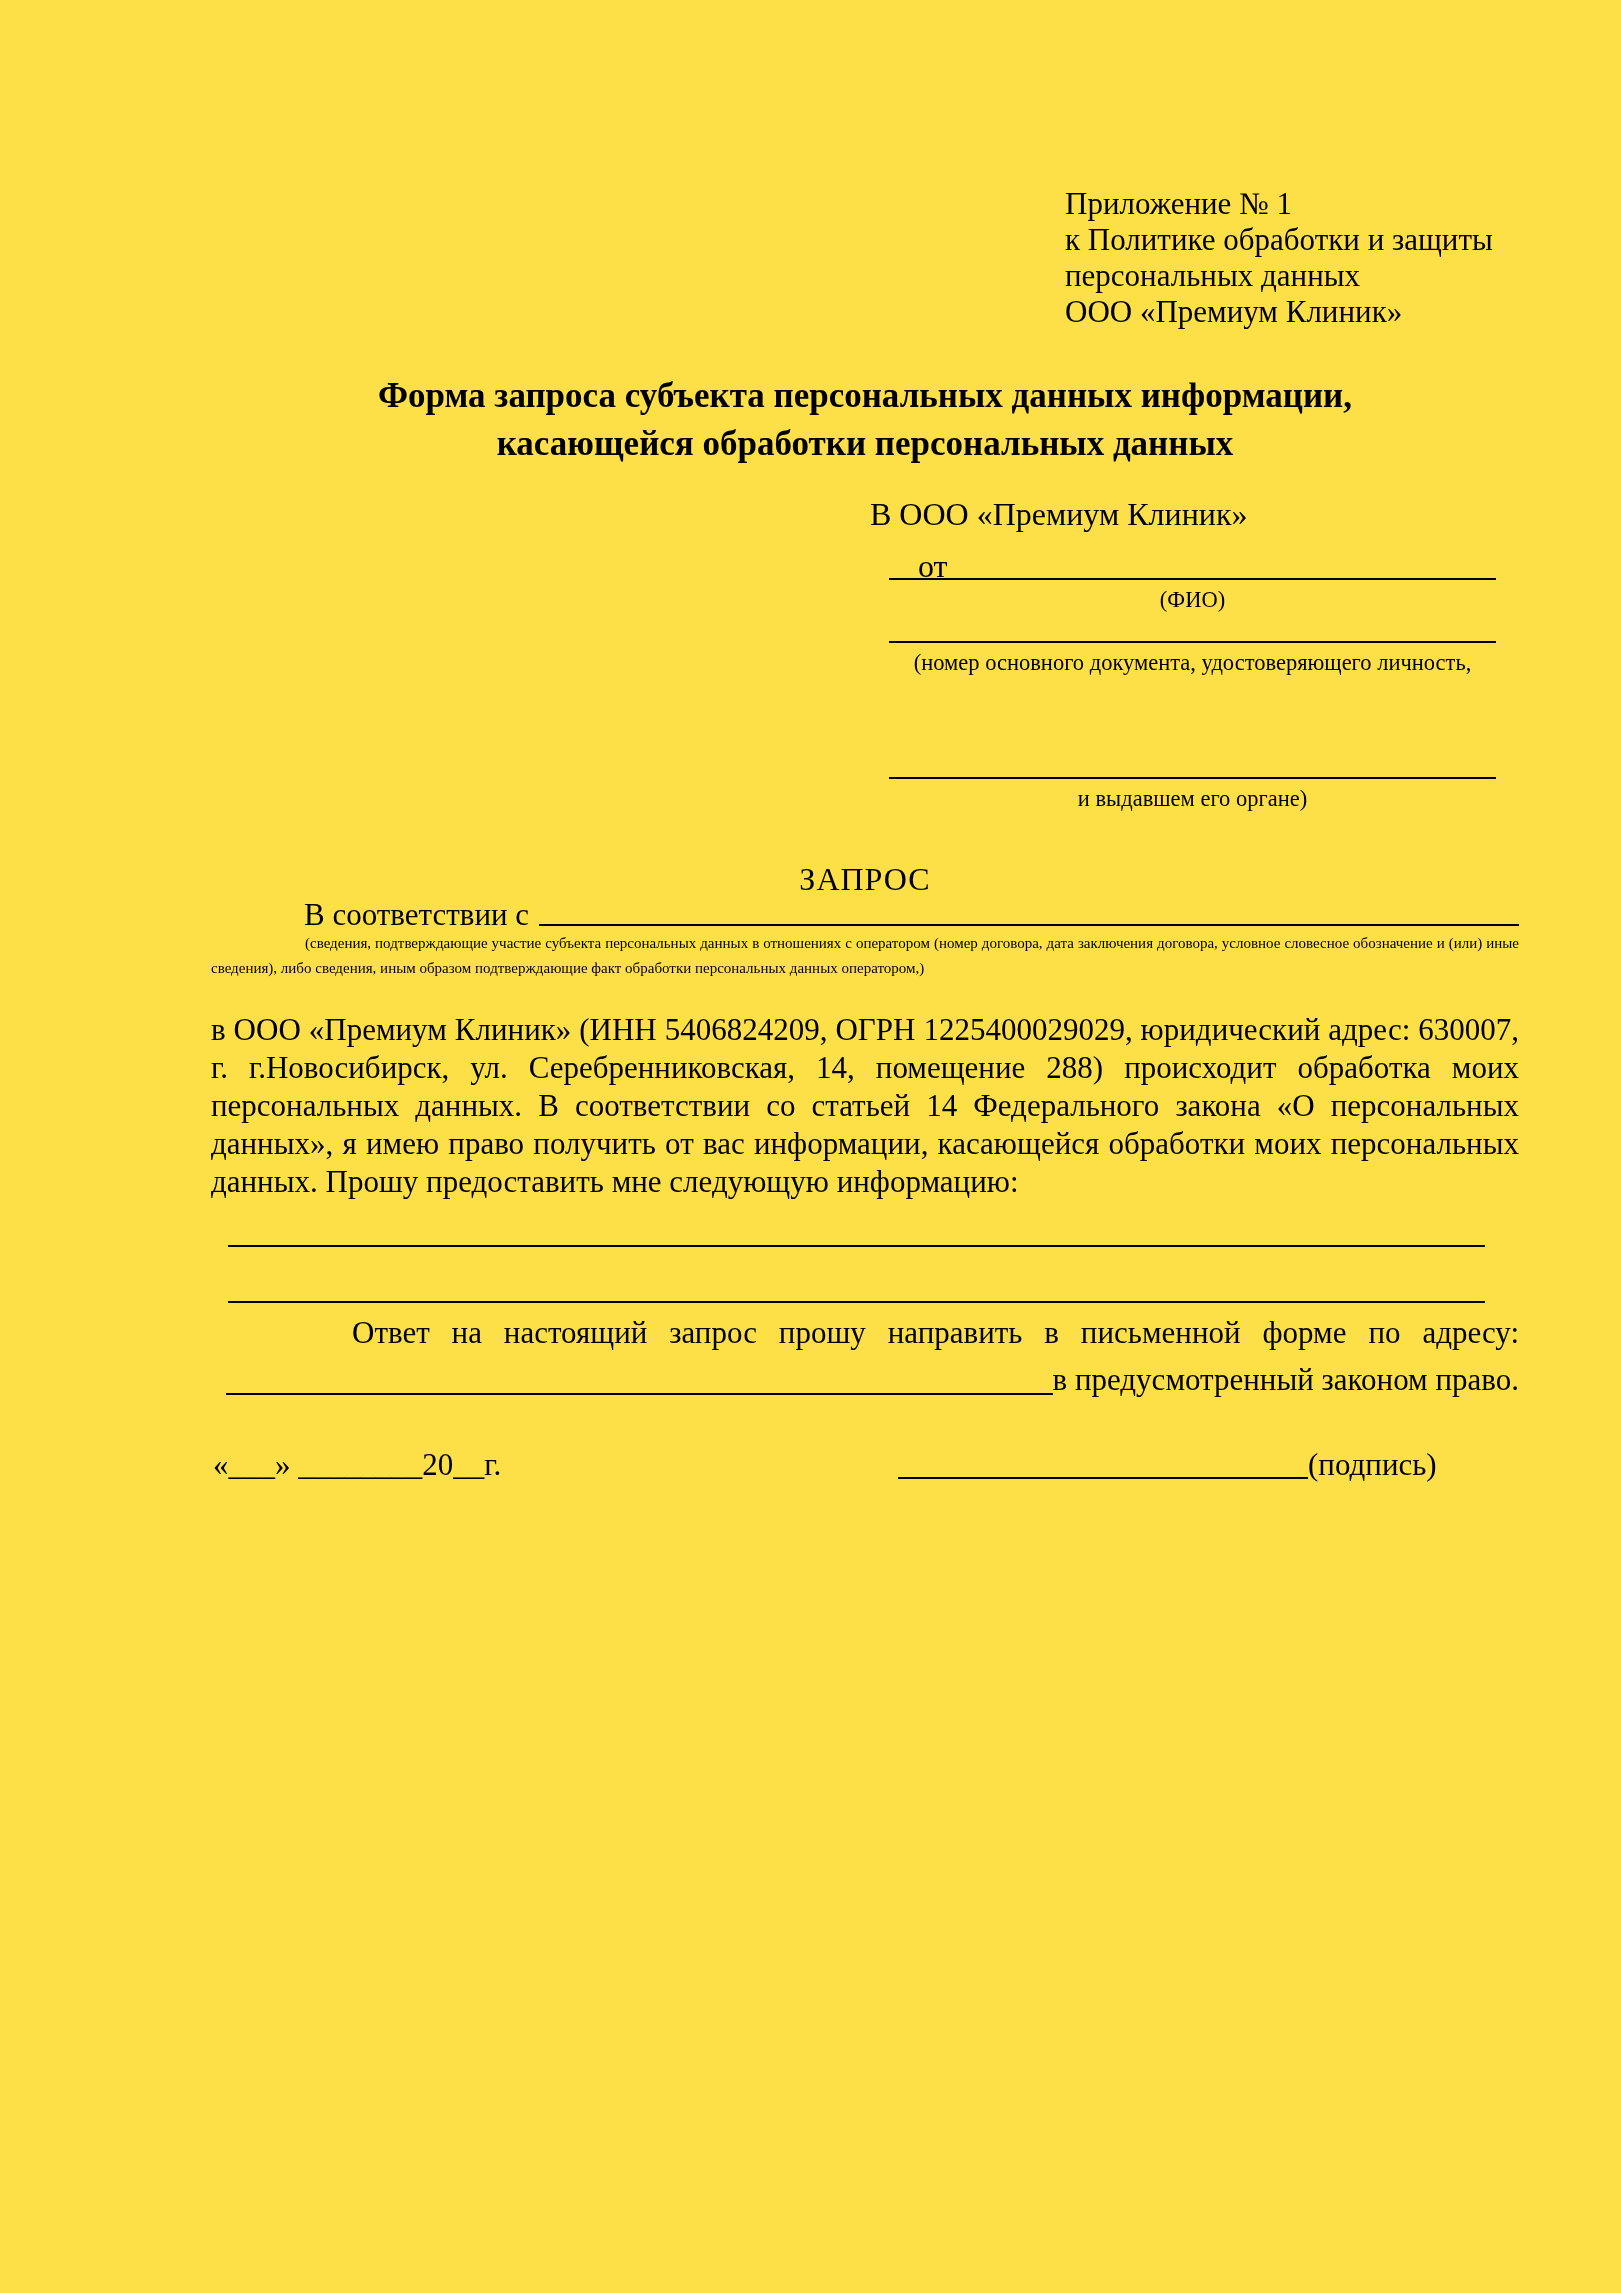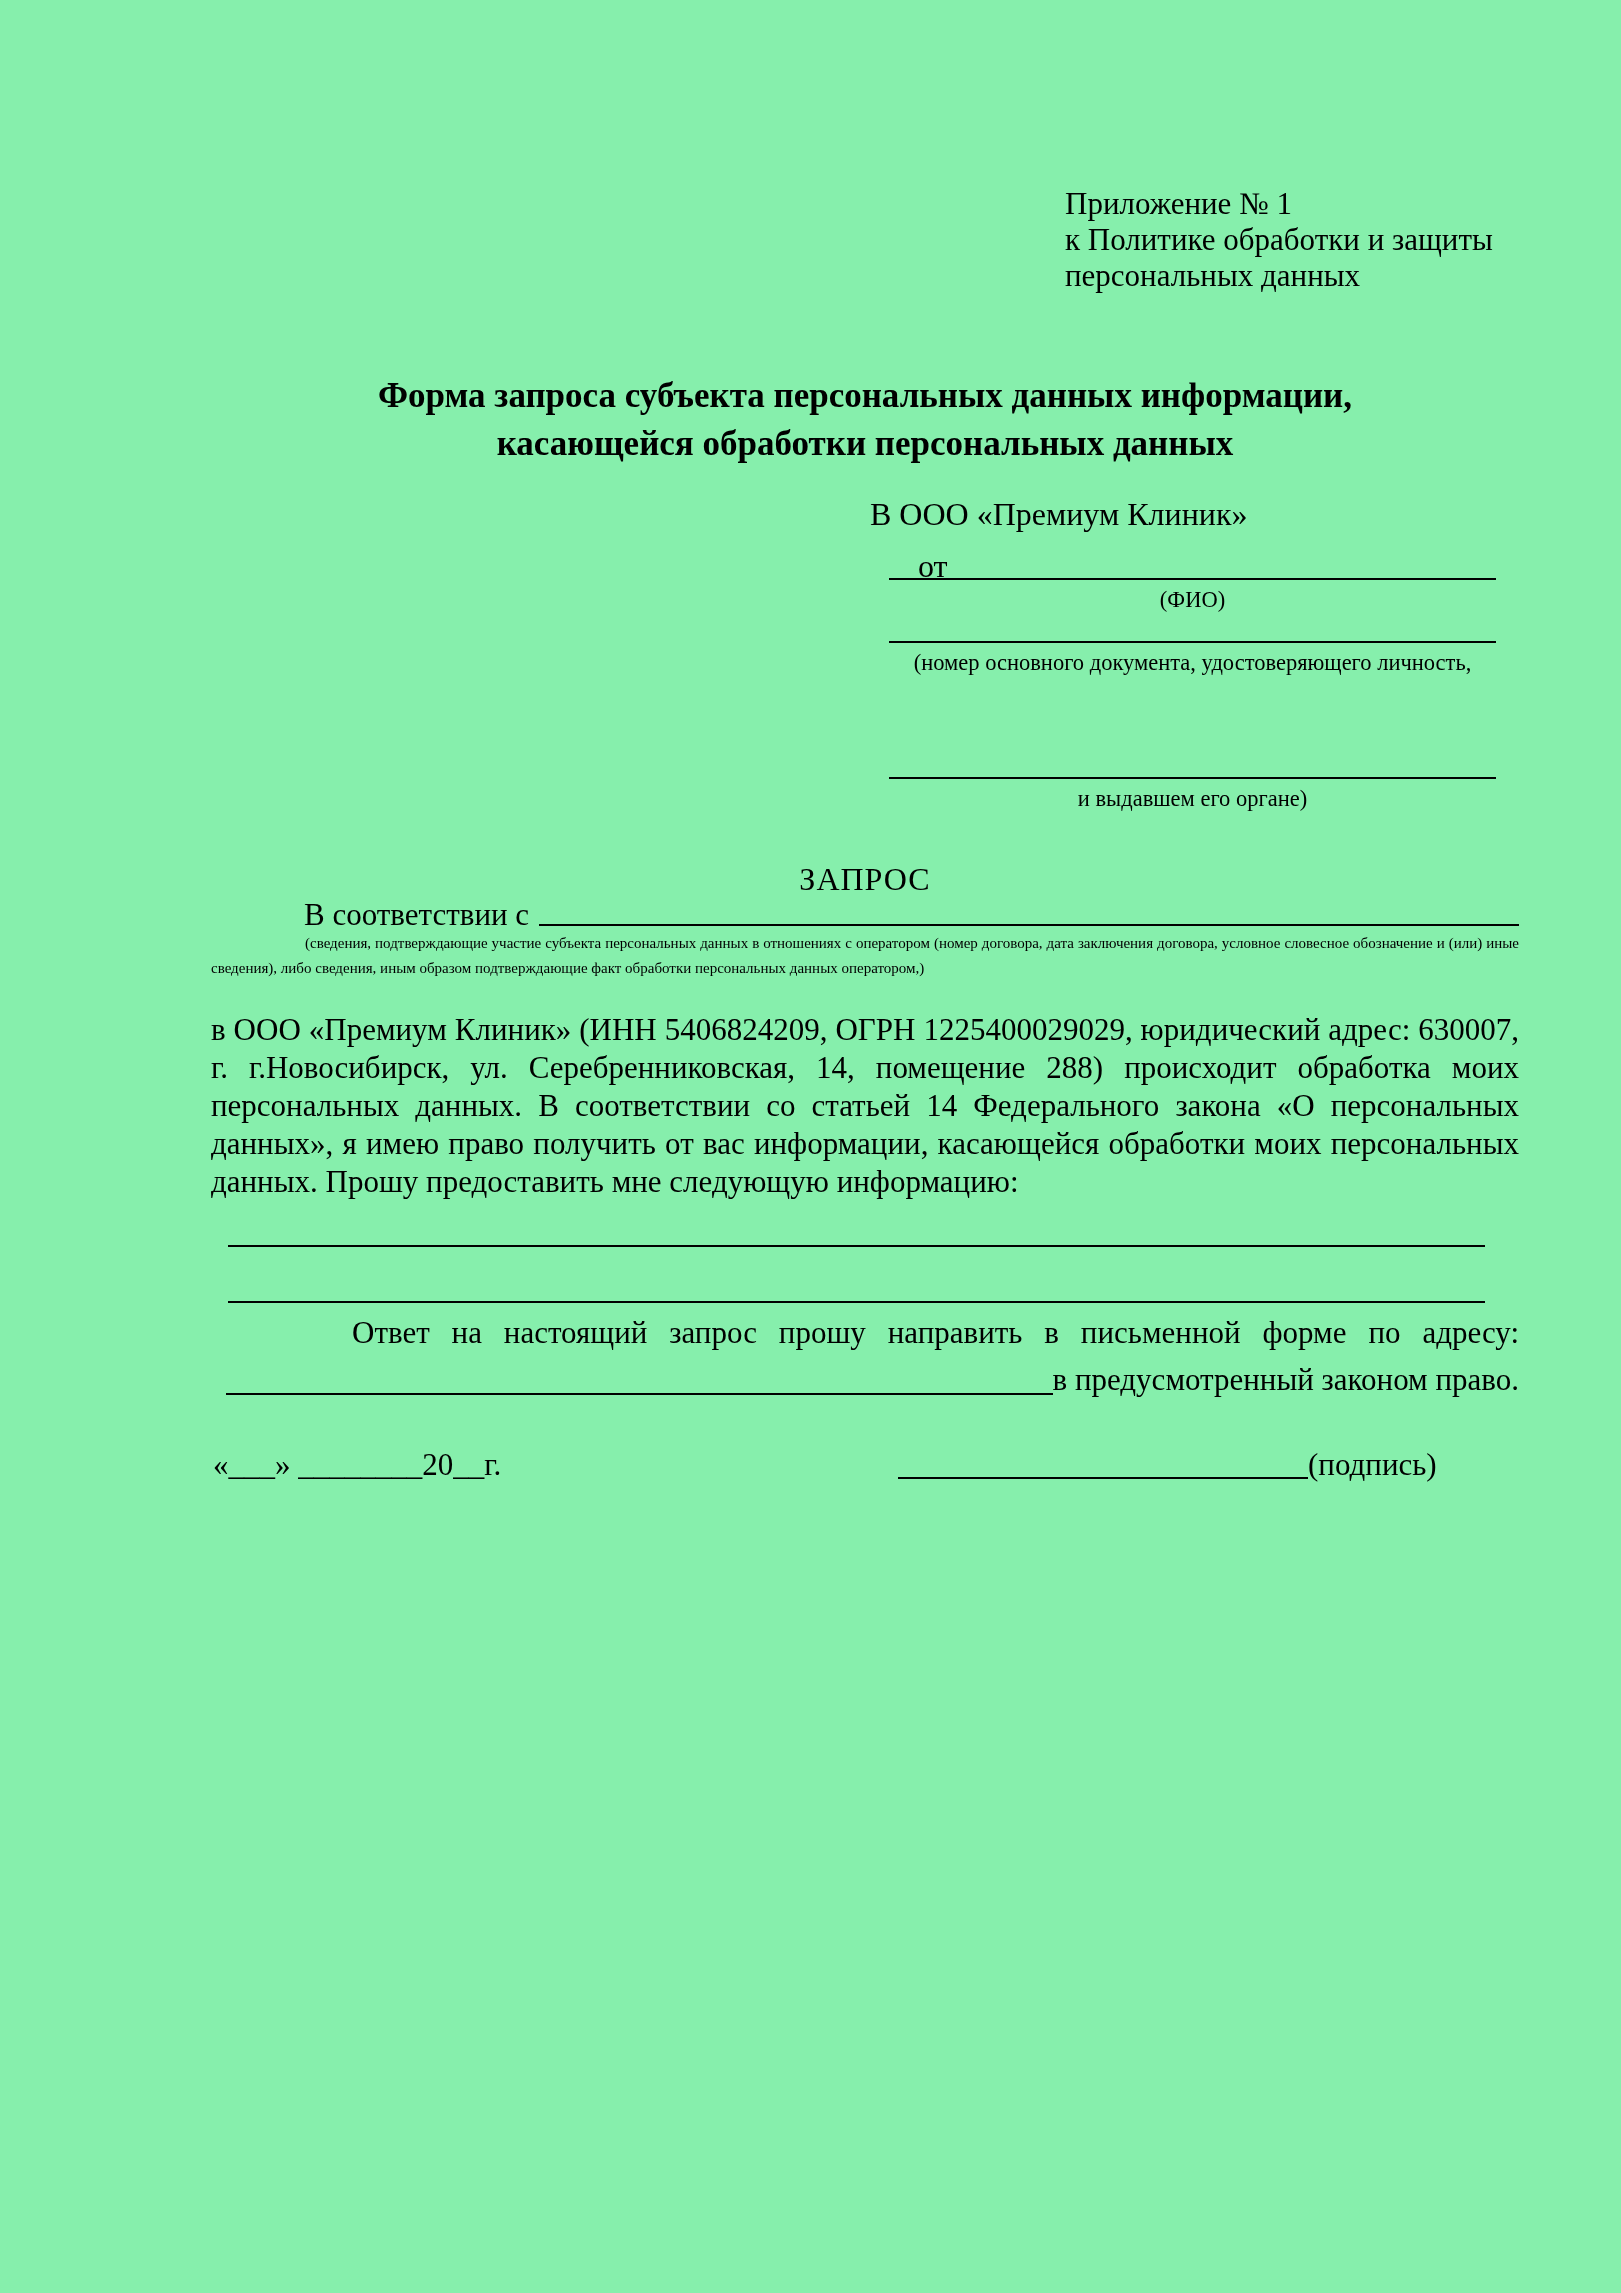--- a/index.html
+++ b/index.html
@@ -1,19 +1,19 @@
 <!DOCTYPE html>
 <html><head>
 <meta charset="utf-8">
 <style>
   html,body{margin:0;padding:0;background:#777;}
   .page{
     position:relative;
     width:1621px;height:2294px;
-    background:#86efac;
+    background:#fde047;
     font-family:"Liberation Serif","DejaVu Serif",serif;
     color:#000;
     margin:0 auto;
     overflow:hidden;
   }
   .abs{position:absolute;}
   
   .hdr{left:1065px;top:186px;font-size:31px;line-height:36px;white-space:nowrap;}
   
   .title{left:211px;top:372px;width:1308px;text-align:center;font-weight:bold;font-size:35px;line-height:48px;}
@@ -46,20 +46,21 @@
 </style>
 </head>
 <body>
 
 <div class="page">
 
   <div class="abs hdr">
     <div>Приложение № 1</div>
     <div>к Политике обработки и защиты</div>
     <div>персональных данных</div>
+    <div>ООО «Премиум Клиник»</div>
   </div>
 
   <div class="abs title">
     <div>Форма запроса субъекта персональных данных информации,</div>
     <div>касающейся обработки персональных данных</div>
   </div>
 
   <div class="abs addr-to">В ООО «Премиум Клиник»</div>
   <div class="abs addr-from">от</div>
 

